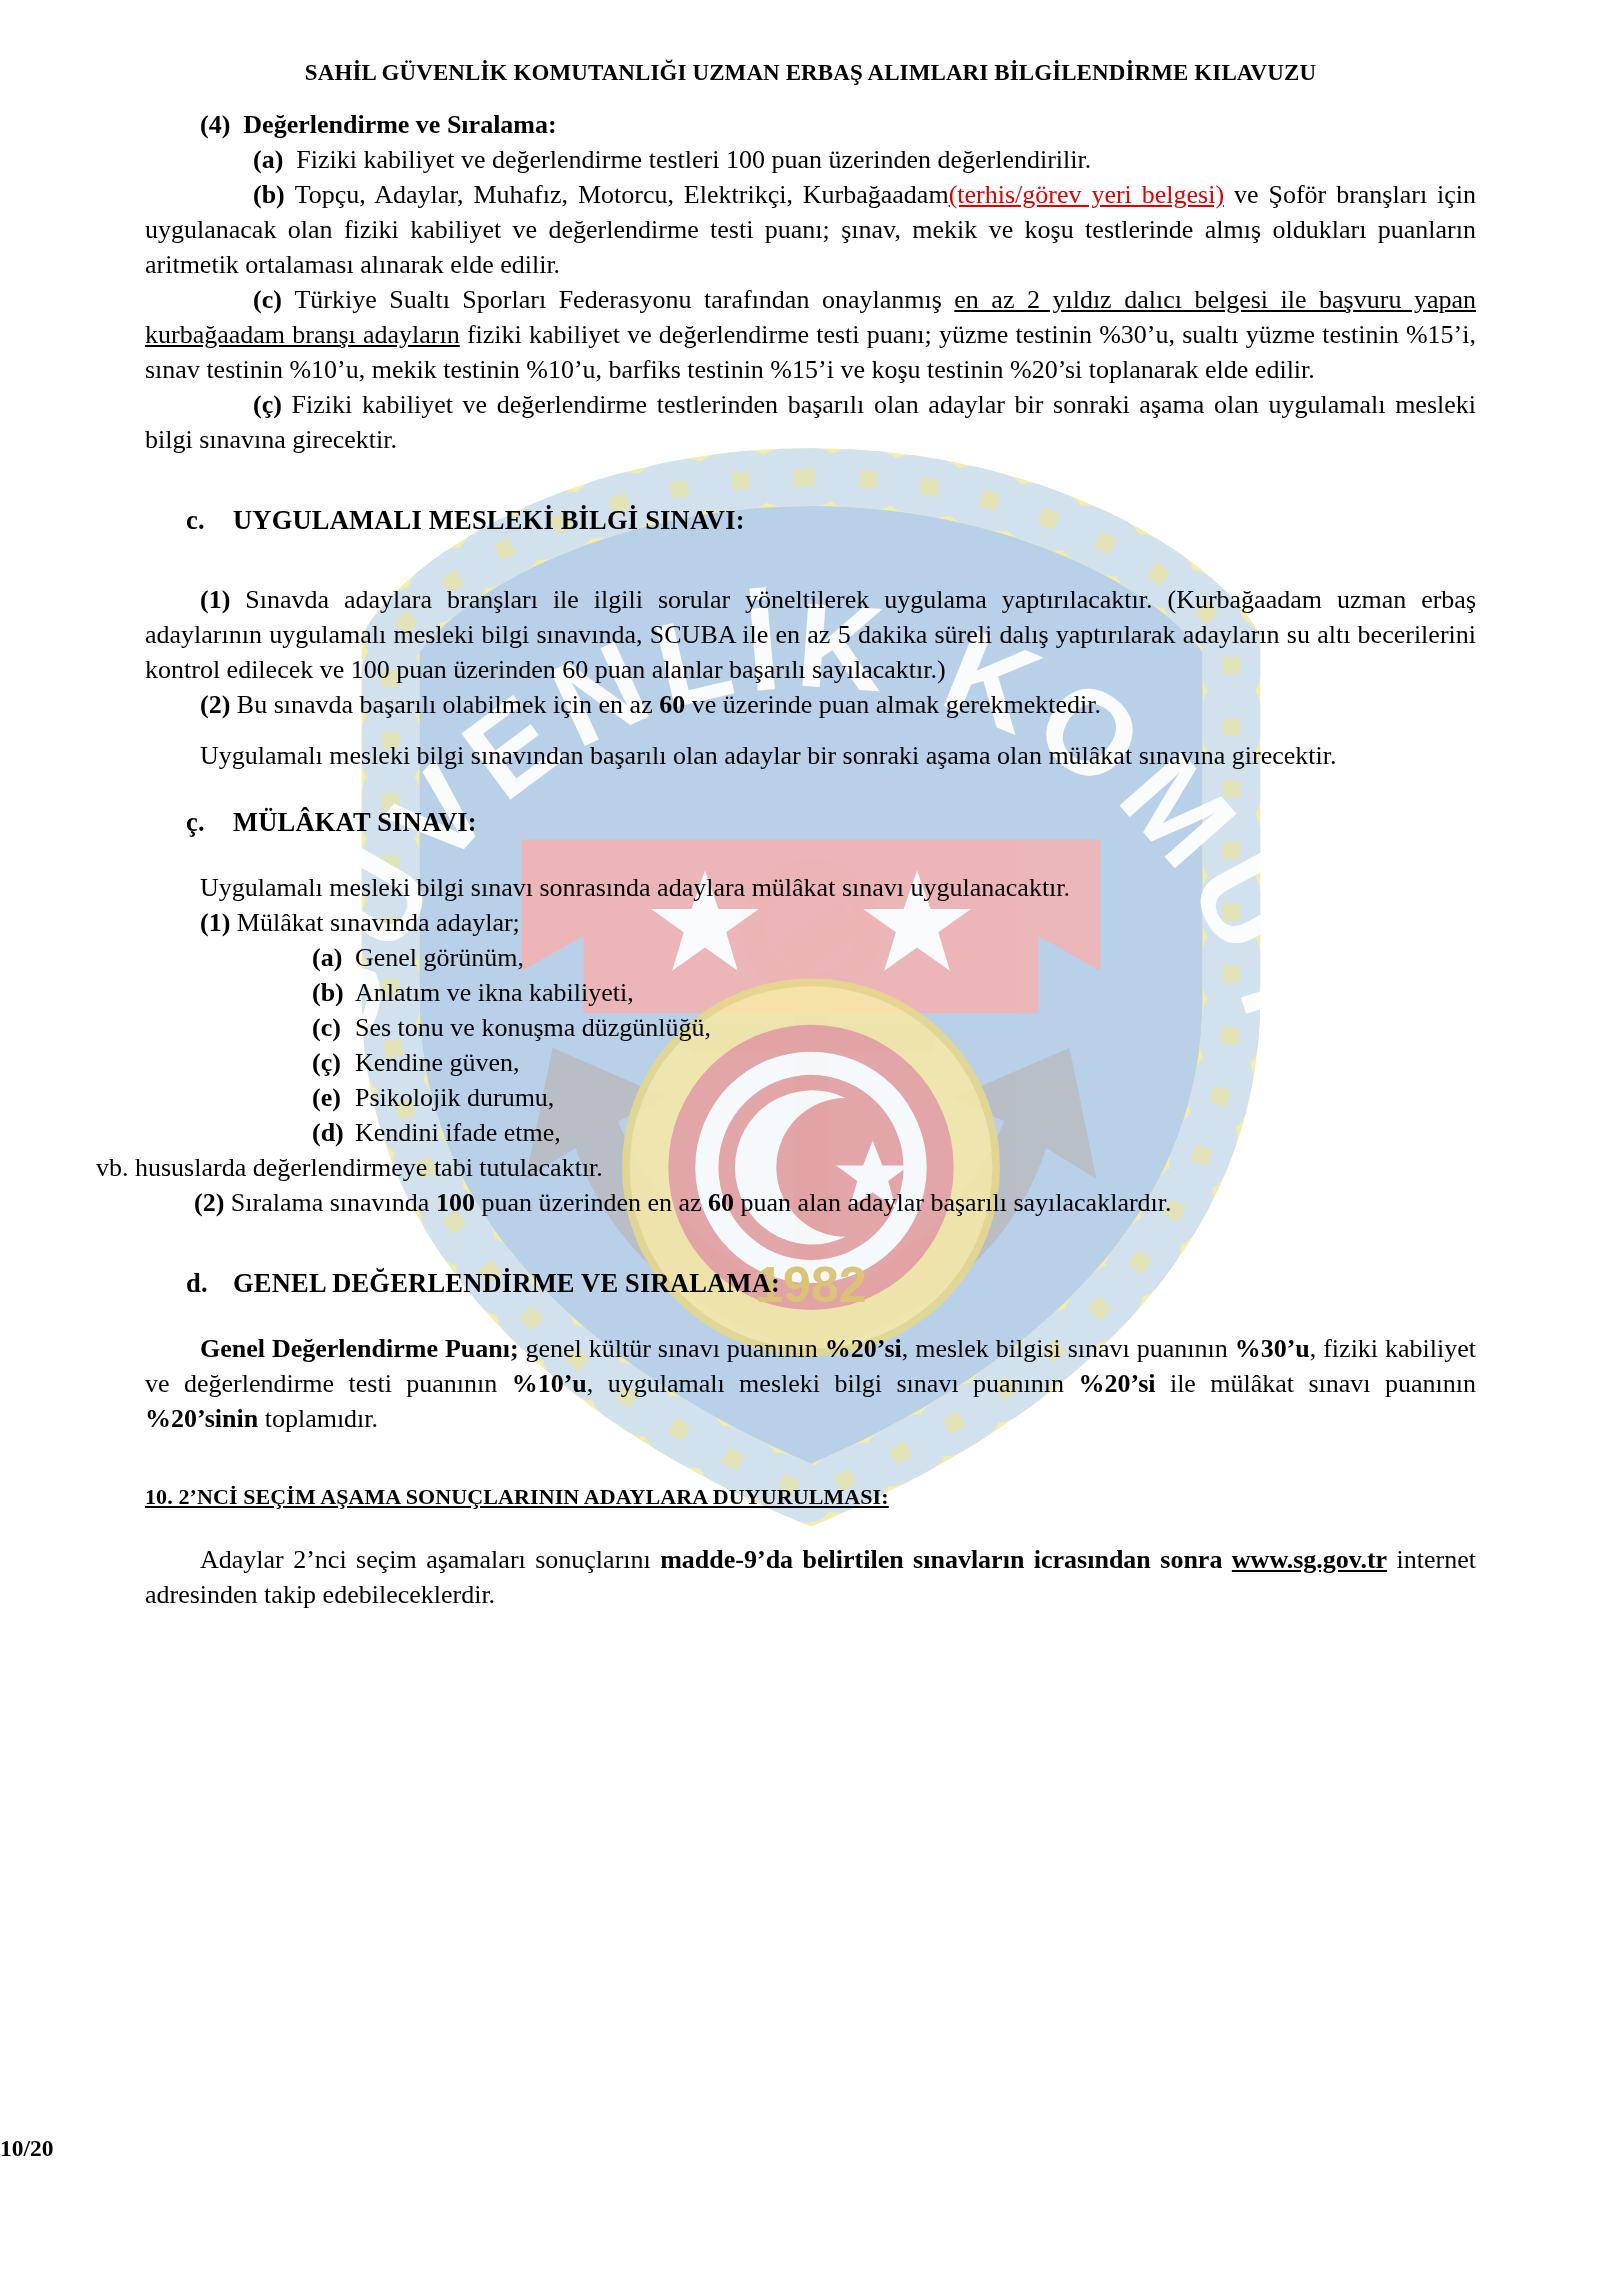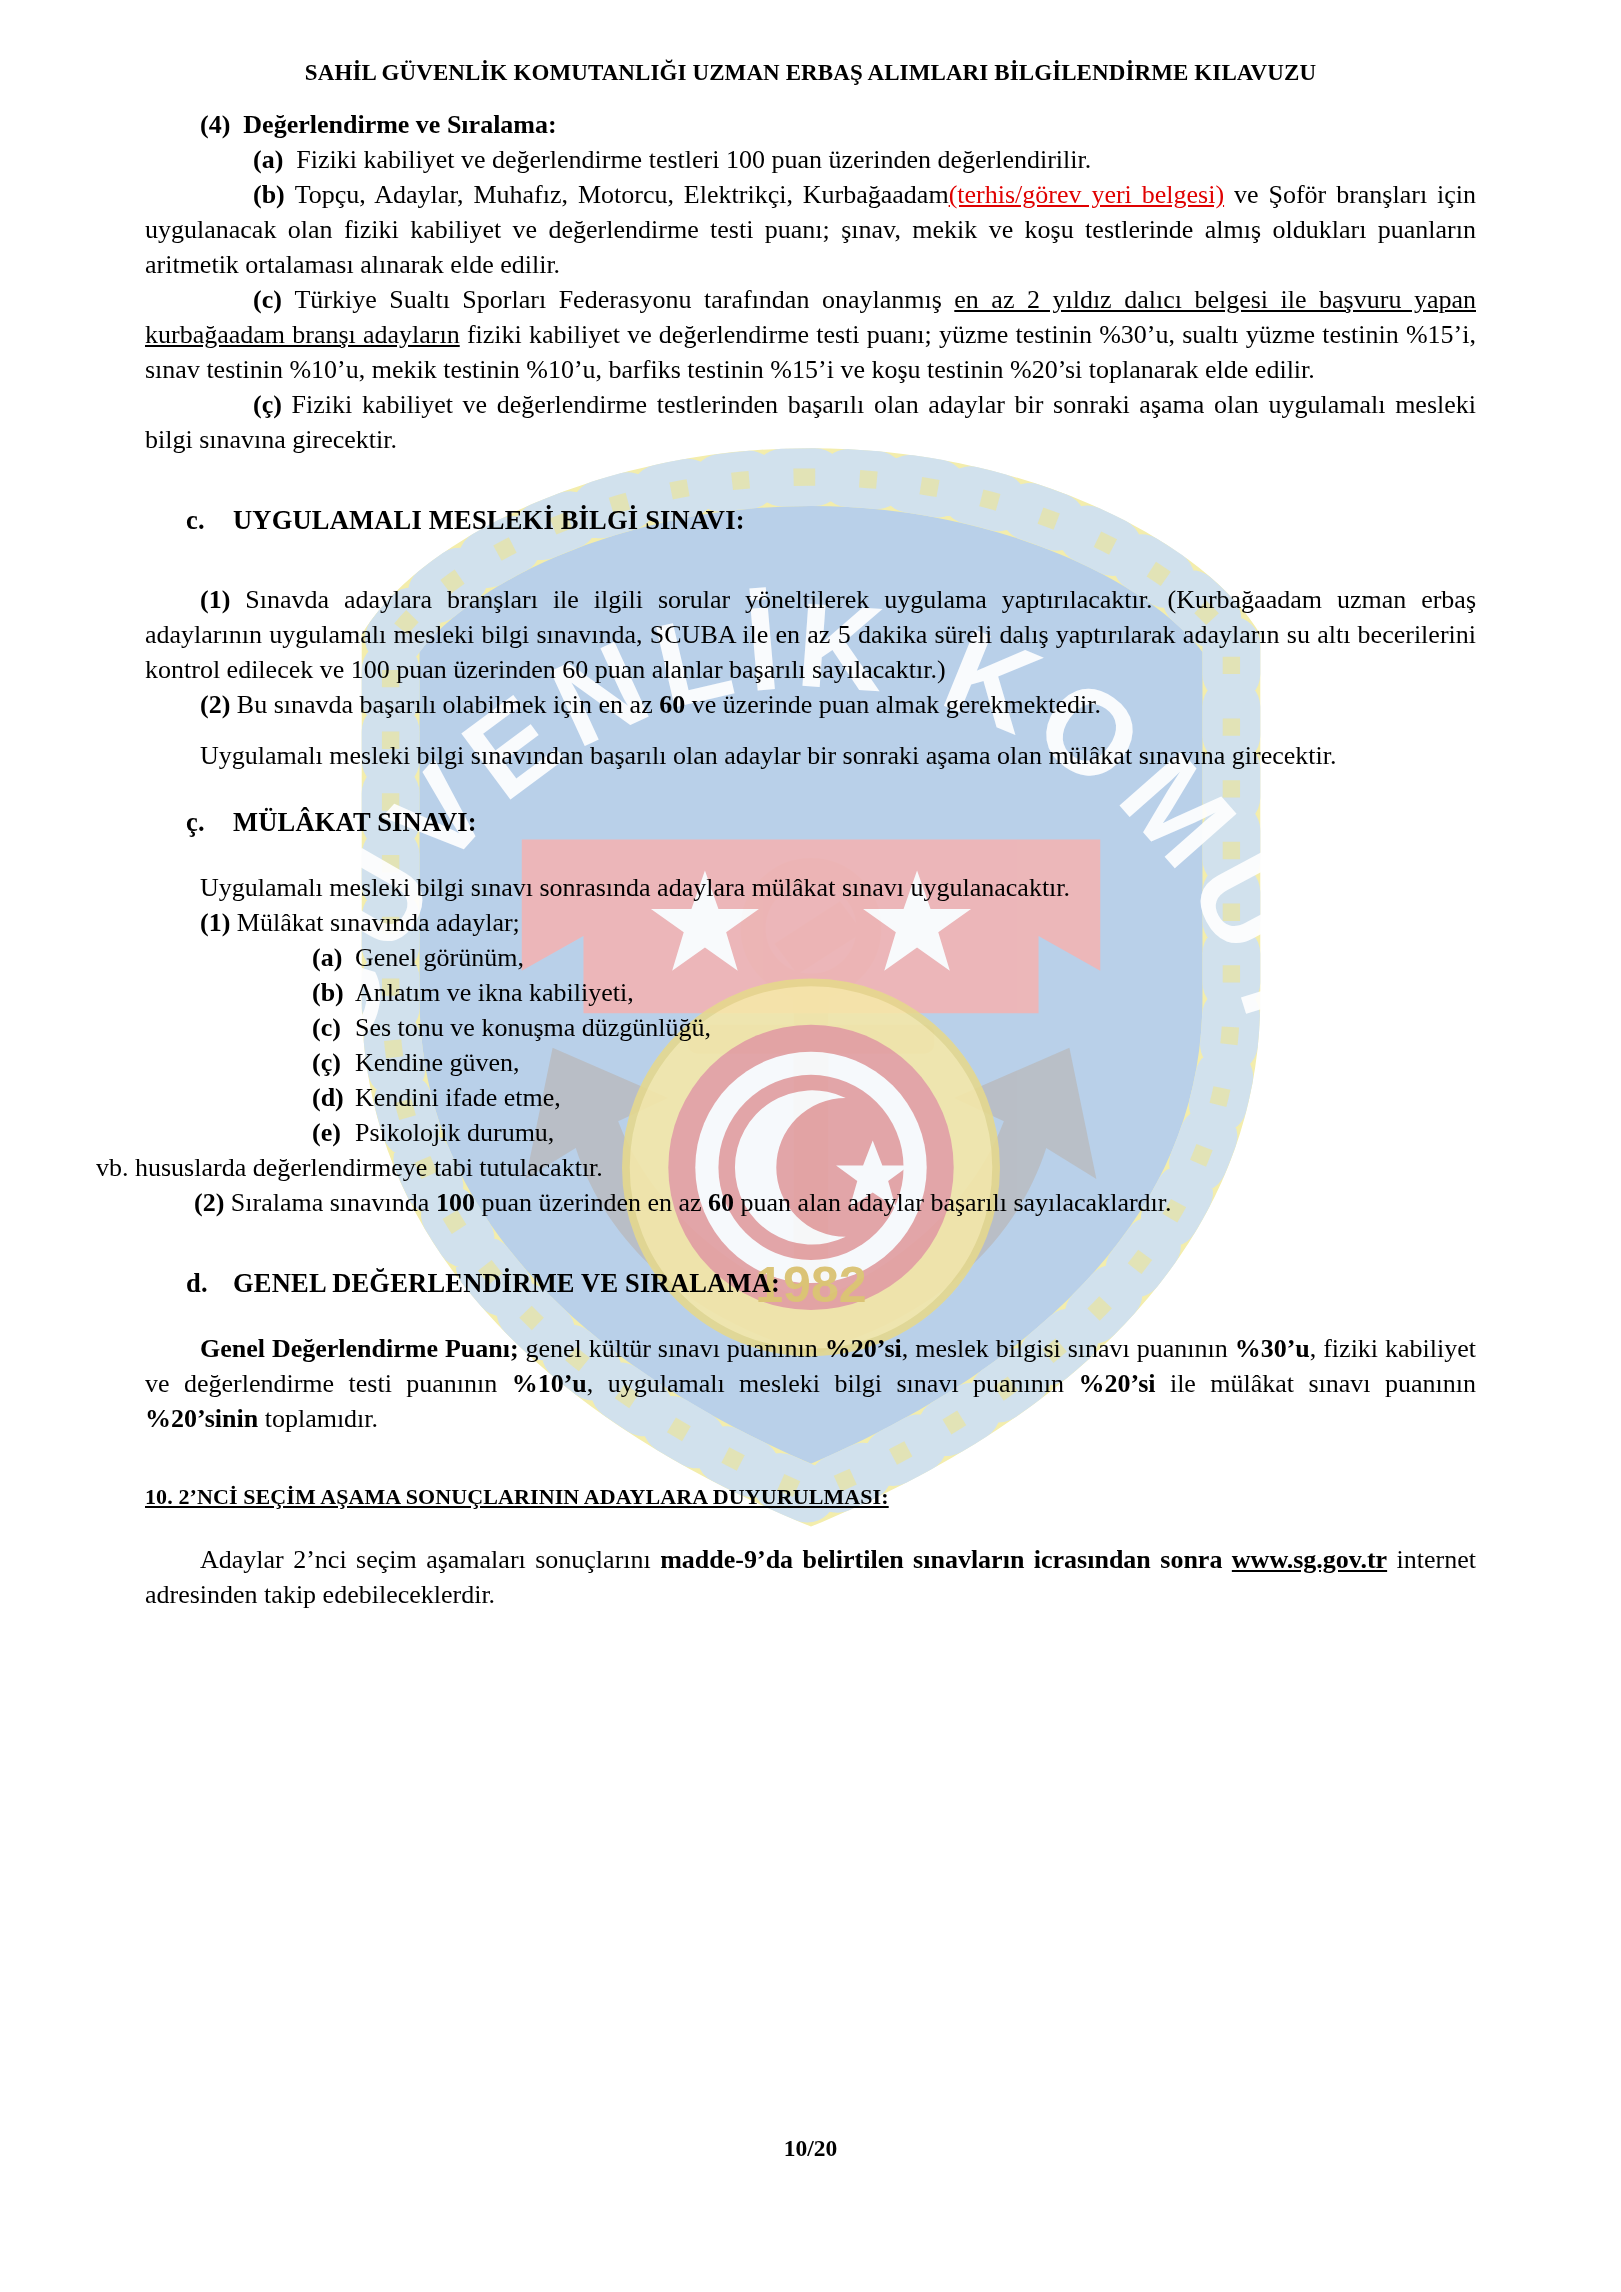--- a/index.html
+++ b/index.html
@@ -105,21 +105,21 @@
     font-weight: bold;
     display: inline-block;
     min-width: 43px;
   }
 
   .footer {
     position: absolute;
     left: 0;
     right: 0;
     top: 2135px;
-    text-align: center;
+    text-align: left;
     font-weight: bold;
     font-size: 23.5px;
     z-index: 2;
   }
 </style>
 </head>
 <body>
 
 <div class="page">
 
@@ -250,24 +250,24 @@
         <p>
           <span class="lbl">(b)</span><span>Anlatım ve ikna kabiliyeti,</span>
         </p>
         <p>
           <span class="lbl">(c)</span><span>Ses tonu ve konuşma düzgünlüğü,</span>
         </p>
         <p>
           <span class="lbl">(ç)</span><span>Kendine güven,</span>
         </p>
         <p>
+          <span class="lbl">(e)</span><span>Psikolojik durumu,</span>
+        </p>
+        <p>
           <span class="lbl">(d)</span><span>Kendini ifade etme,</span>
-        </p>
-        <p>
-          <span class="lbl">(e)</span><span>Psikolojik durumu,</span>
         </p>
       </div>
 
       <p class="no-ind" style="margin-left:-49px">vb. hususlarda değerlendirmeye tabi tutulacaktır.</p>
 
       <p class="ind-3">
         <span class="b">(2)</span><span> Sıralama sınavında </span><span class="b">100</span><span> puan üzerinden en az </span><span class="b">60</span><span> puan alan adaylar başarılı sayılacaklardır.</span>
       </p>
     </div>
 

